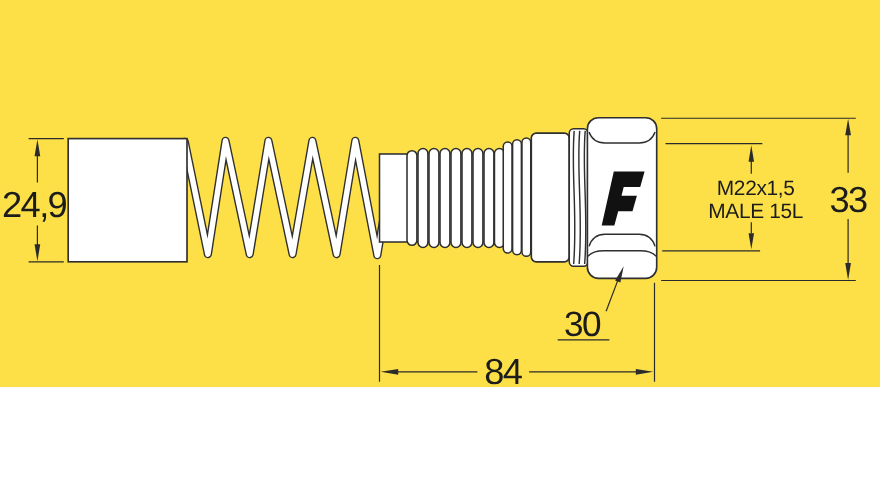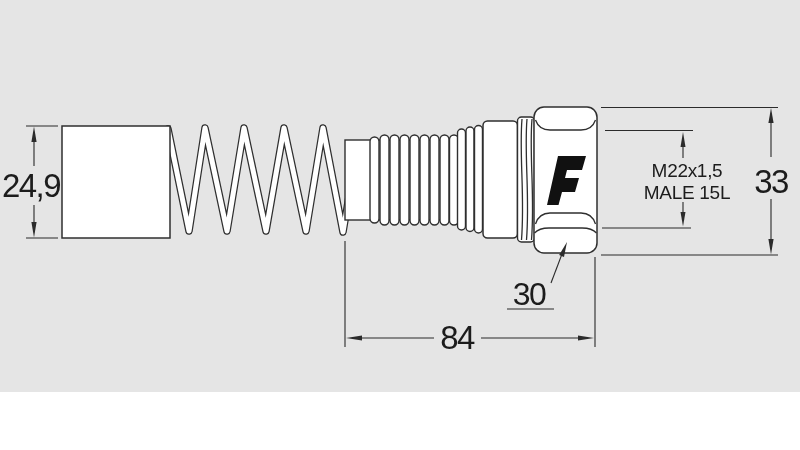--- a/index.html
+++ b/index.html
@@ -1,16 +1,16 @@
 <!DOCTYPE html>
 <html><head>
 <meta charset="utf-8">
 <style>
   html,body{margin:0;padding:0;background:#ffffff;}
-  #canvas{position:relative;width:800px;height:392px;background:#e5e5e5;overflow:hidden;}
+  #canvas{position:relative;width:800px;height:352px;background:#fde047;overflow:hidden;}
   svg{display:block;}
   .outline{fill:#ffffff;stroke:#2f2f2f;stroke-width:1.4;}
   .outline-bold{fill:#ffffff;stroke:#2f2f2f;stroke-width:1.5;}
   .thin{fill:none;stroke:#2f2f2f;stroke-width:1.3;}
   .spring-outer{fill:none;stroke:#2f2f2f;stroke-width:7.5;stroke-linejoin:round;stroke-linecap:round;}
   .spring-inner{fill:none;stroke:#ffffff;stroke-width:5;stroke-linejoin:round;stroke-linecap:round;}
   .dim{fill:none;stroke:#2b2b2b;stroke-width:1.1;}
   .arrow{fill:#2b2b2b;stroke:none;}
   .logo{fill:#111111;stroke:none;}
   .dim-text{font-family:"Liberation Sans",sans-serif;font-size:33px;fill:#1c1c1c;letter-spacing:-1.5px;}

